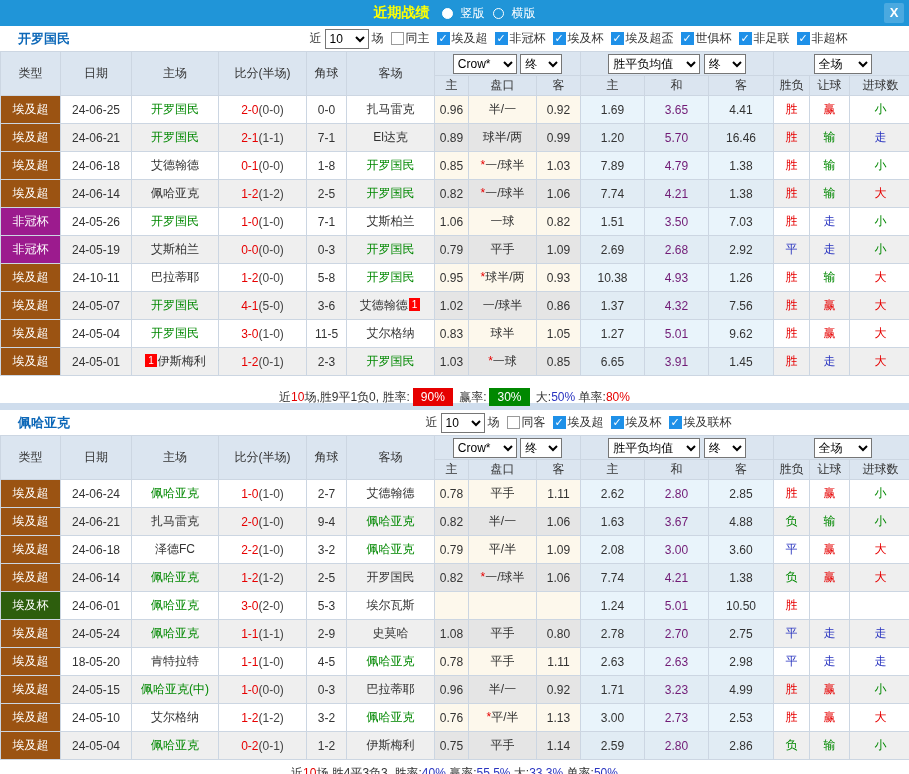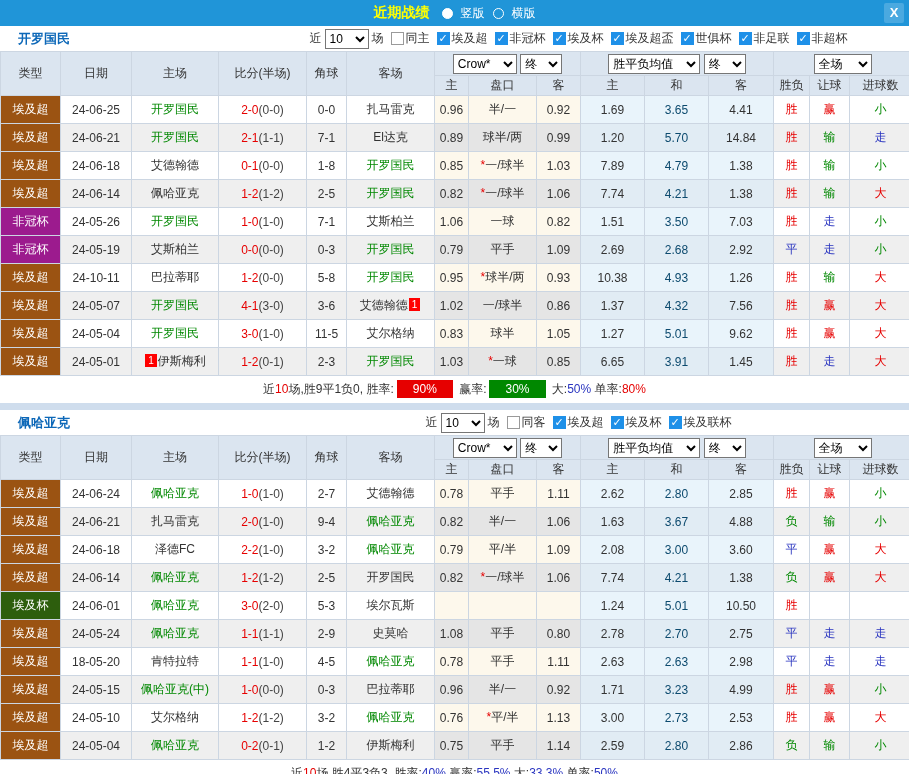--- a/index.html
+++ b/index.html
@@ -35,26 +35,26 @@
   tbody tr.even td{background:#efefef}
   td.c-odds{background:#fdf8ec}
   tr.even td.c-odds{background:#e5e5e5}
   td.c-avg{background:#e9f4fb}
   tr.even td.c-avg{background:#e1ecf4}
   td.c-type{color:#fff}
   .score-final{color:#e60000}
   .score-half{color:#444}
   .team-green{color:#008800}
   .star{color:#e60000}
-  .avg-draw{color:#0c4a6e}
+  .avg-draw{color:#701a75}
   .badge1{display:inline-block;background:#ff0000;color:#fff;font-size:10px;line-height:13px;padding:0 3px;margin:0 1px;vertical-align:1px}
   
   .summary{height:27px;line-height:27px;text-align:center;background:#fff}
   .summary span{white-space:pre}
-  .sum-badge{display:inline-block;padding:0 16px;line-height:18px;margin:4px 3px}
+  .sum-badge{display:inline-block;padding:0 8px;line-height:18px;margin:12px 3px}
   .separator{height:7px;background:#cfdded}
   col.w1{width:60px}col.w2{width:71px}col.w3{width:87px}col.w4{width:88px}col.w5{width:40px}
   col.w6{width:88px}col.w7{width:34px}col.w8{width:68px}col.w9{width:44px}col.w10{width:64px}
   col.w11{width:64px}col.w12{width:65px}col.w13{width:36px}col.w14{width:40px}col.w15{width:62px}
 </style>
 </head>
 <body>
 
 <div class="titlebar">
   <div class="tb-center">
@@ -165,21 +165,21 @@
         <td>24-06-21</td>
         <td><span class="team-green">开罗国民</span></td>
         <td><span class="score-final">2-1</span><span class="score-half">(1-1)</span></td>
         <td>7-1</td>
         <td><span>El达克</span></td>
         <td class="c-odds">0.89</td>
         <td class="c-odds"><span>球半/两</span></td>
         <td class="c-odds">0.99</td>
         <td class="c-avg">1.20</td>
         <td class="c-avg avg-draw">5.70</td>
-        <td class="c-avg">14.84</td>
+        <td class="c-avg">16.46</td>
         <td style="color: rgb(230, 0, 0);">胜</td>
         <td style="color: rgb(0, 136, 0);">输</td>
         <td style="color: rgb(42, 53, 192);">走</td>
       </tr>
       <tr class="odd">
         <td class="c-type" style="background: rgb(155, 83, 18);">埃及超</td>
         <td>24-06-18</td>
         <td><span>艾德翰德</span></td>
         <td><span class="score-final">0-1</span><span class="score-half">(0-0)</span></td>
         <td>1-8</td>
@@ -259,21 +259,21 @@
         <td class="c-avg avg-draw">4.93</td>
         <td class="c-avg">1.26</td>
         <td style="color: rgb(230, 0, 0);">胜</td>
         <td style="color: rgb(0, 136, 0);">输</td>
         <td style="color: rgb(230, 0, 0);">大</td>
       </tr>
       <tr class="even">
         <td class="c-type" style="background: rgb(155, 83, 18);">埃及超</td>
         <td>24-05-07</td>
         <td><span class="team-green">开罗国民</span></td>
-        <td><span class="score-final">4-1</span><span class="score-half">(3-0)</span></td>
+        <td><span class="score-final">4-1</span><span class="score-half">(5-0)</span></td>
         <td>3-6</td>
         <td><span>艾德翰德</span><span class="badge1">1</span></td>
         <td class="c-odds">1.02</td>
         <td class="c-odds"><span>一/球半</span></td>
         <td class="c-odds">0.86</td>
         <td class="c-avg">1.37</td>
         <td class="c-avg avg-draw">4.32</td>
         <td class="c-avg">7.56</td>
         <td style="color: rgb(230, 0, 0);">胜</td>
         <td style="color: rgb(230, 0, 0);">赢</td>

